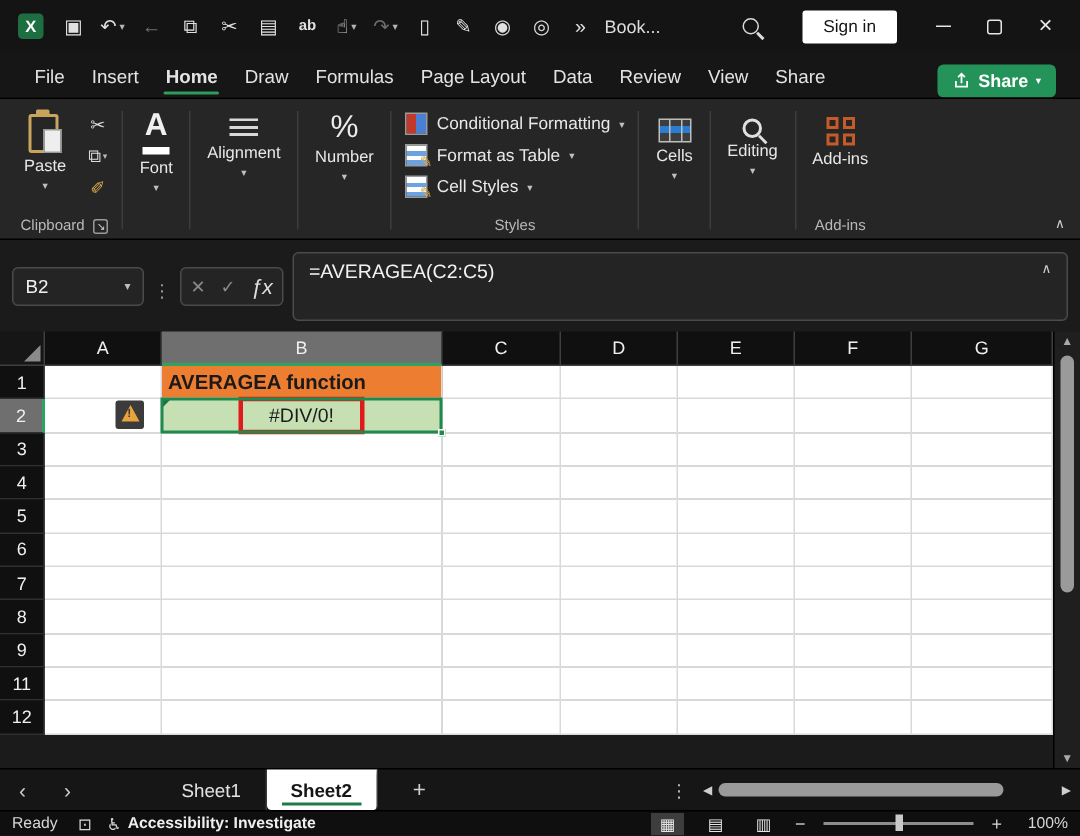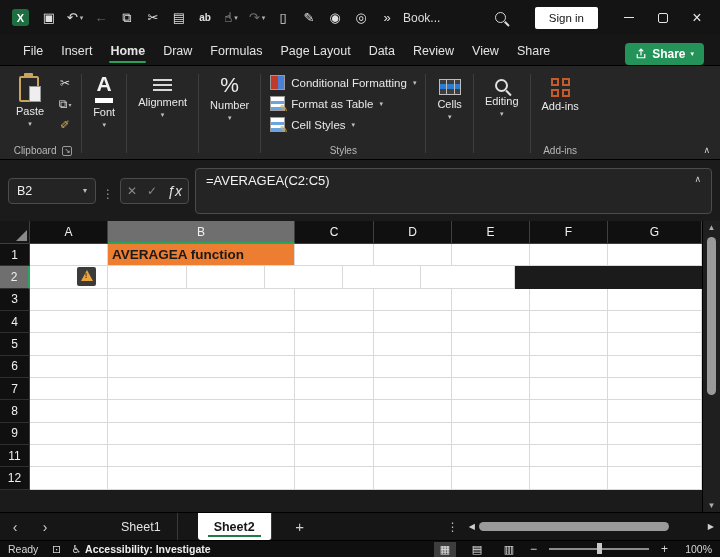--- a/index.html
+++ b/index.html
@@ -126,21 +126,21 @@
   .vscroll { position:absolute; right:0; top:5px; width:18px; height:291px; background:#1f1f1f; border-left:1px solid #000; }
   .vscroll .up { position:absolute; top:2px; left:0; right:0; text-align:center; font-size:8px; color:#aaa; }
   .vscroll .dn { position:absolute; bottom:2px; left:0; right:0; text-align:center; font-size:8px; color:#aaa; }
   .vthumb { position:absolute; left:4px; top:16px; width:9px; height:158px; background:#9a9a9a; border-radius:5px; }
 
   
   .tabbar { height:28px; background:#161616; border-top:1px solid #000; display:flex; align-items:stretch; }
   .nav-chev { width:30px; display:flex; align-items:center; justify-content:center; color:#cfcfcf; font-size:14px; }
   .sheet-tabs { display:flex; align-items:stretch; margin-left:45px; }
   .stab { padding:0 16px; display:flex; align-items:center; font-size:12.5px; color:#e3e3e3; border-right:1px solid #3a3a3a; position:relative; }
-  .stab.active { background:#fff; color:#161616; font-weight:bold; border-radius:0 0 3px 3px;margin-left:20px; }
+  .stab.active { background:#fff; color:#161616; font-weight:bold; border-radius:0 0 3px 3px; }
   .stab.active::after { content:""; position:absolute; left:10px; right:10px; bottom:3px; height:2.5px; background:#1f7a46; }
   .add-sheet { width:40px; display:flex; align-items:center; justify-content:center; font-size:15px; color:#cfcfcf; margin-left:8px; }
   .tab-spacer { flex:1; }
   .tab-dots { display:flex; align-items:center; color:#bdbdbd; font-size:12px; padding:0 10px; }
   .hscroll { display:flex; align-items:center; gap:4px; padding-right:6px; }
   .hs-arrow { font-size:8px; color:#cfcfcf; }
   .hs-track { width:225px; height:12px; display:flex; align-items:center; }
   .hs-thumb { width:190px; height:9px; background:#9a9a9a; border-radius:5px; }
 
   
@@ -395,20 +395,26 @@
           <div class="cell" style="width: 78px;"></div>
           <div class="cell" style="width: 94px;"></div>
         </div>
         <div class="grid-row">
           <div class="row-hdr sel">2</div>
           <div class="cell" style="width: 78px;">
             <span class="warn-btn">
               <span class="warn-tri"></span>
             </span>
           </div>
+          <div class="cell b2" style="width: 187px; background: rgb(198, 224, 180);">
+            <span class="err-tri"></span>
+            <span class="red-box" style="border-color: rgb(224, 27, 27);">#DIV/0!</span>
+            <span class="sel-outline" style="border-color: rgb(30, 138, 78);"></span>
+            <span class="fill-handle"></span>
+          </div>
           <div class="cell" style="width: 79px;"></div>
           <div class="cell" style="width: 78px;"></div>
           <div class="cell" style="width: 78px;"></div>
           <div class="cell" style="width: 78px;"></div>
           <div class="cell" style="width: 94px;"></div>
         </div>
         <div class="grid-row">
           <div class="row-hdr">3</div>
           <div class="cell" style="width: 78px;"></div>
           <div class="cell" style="width: 187px;"></div>

